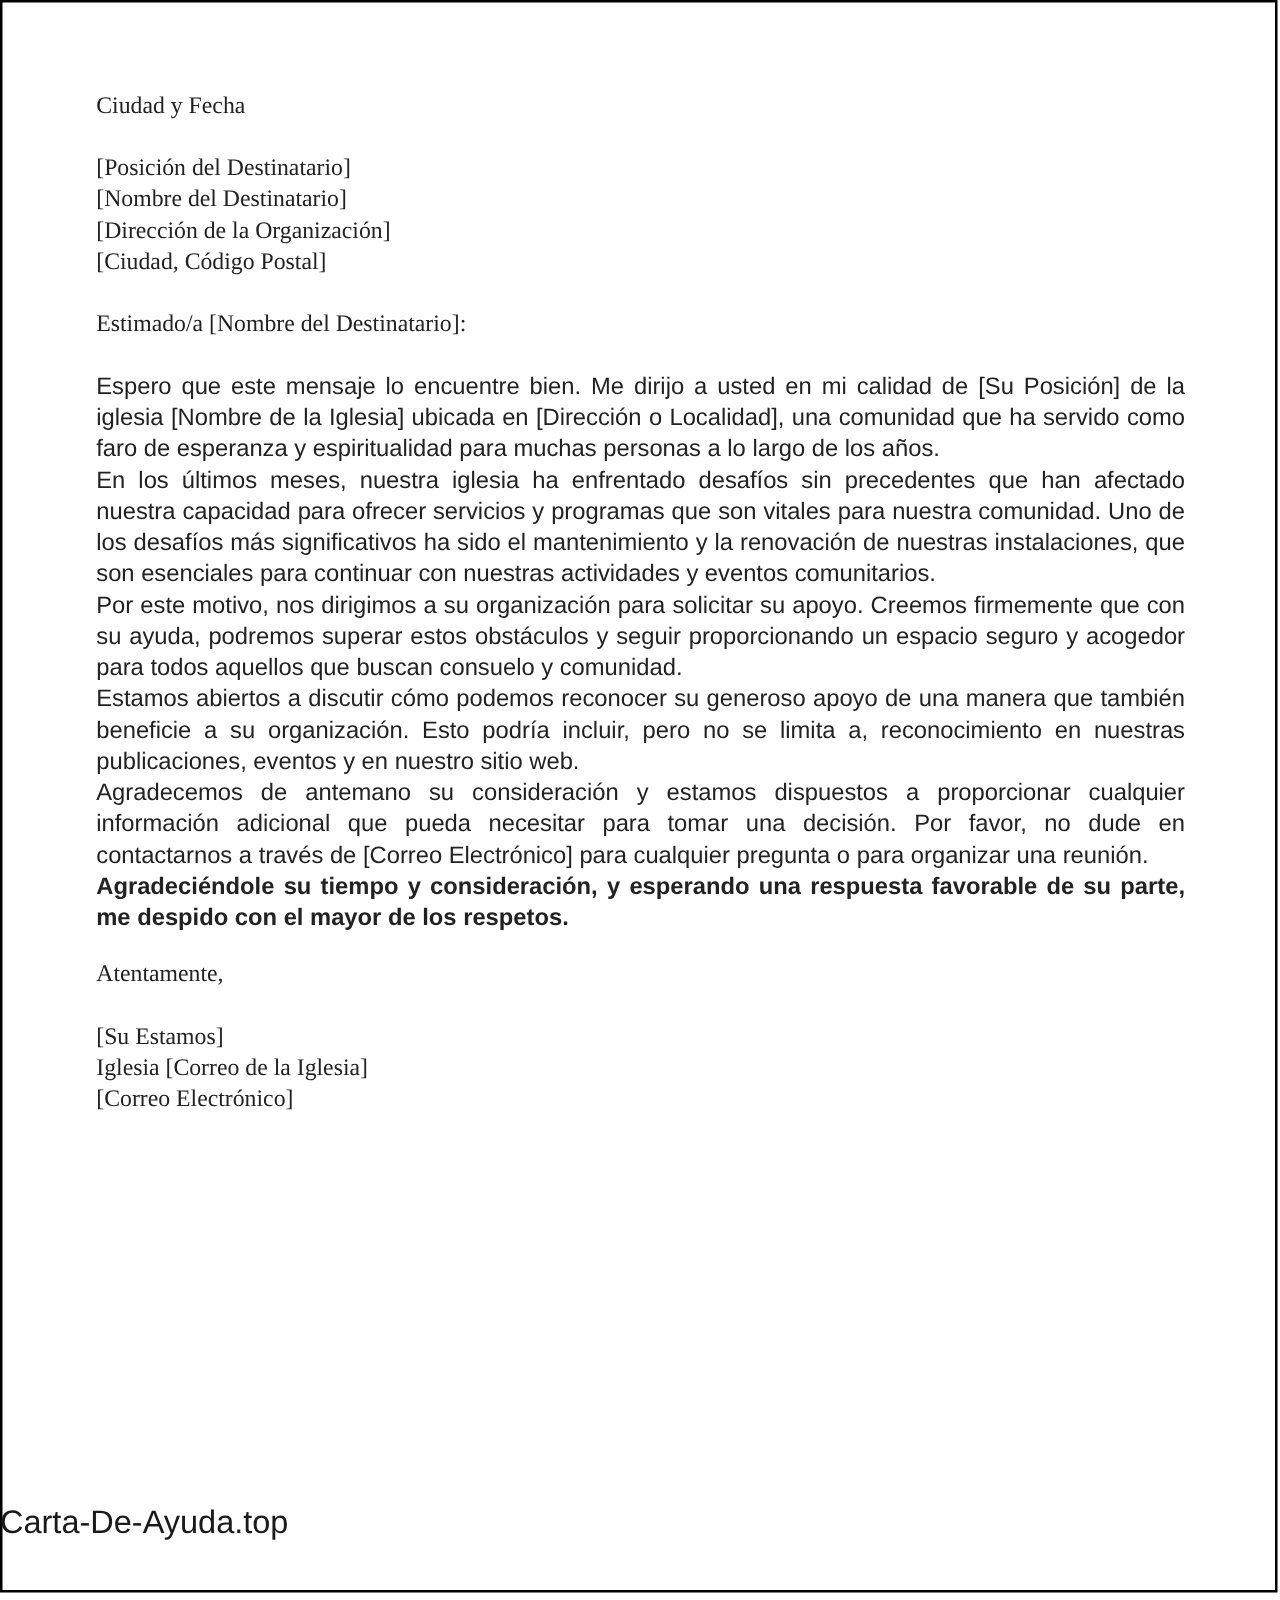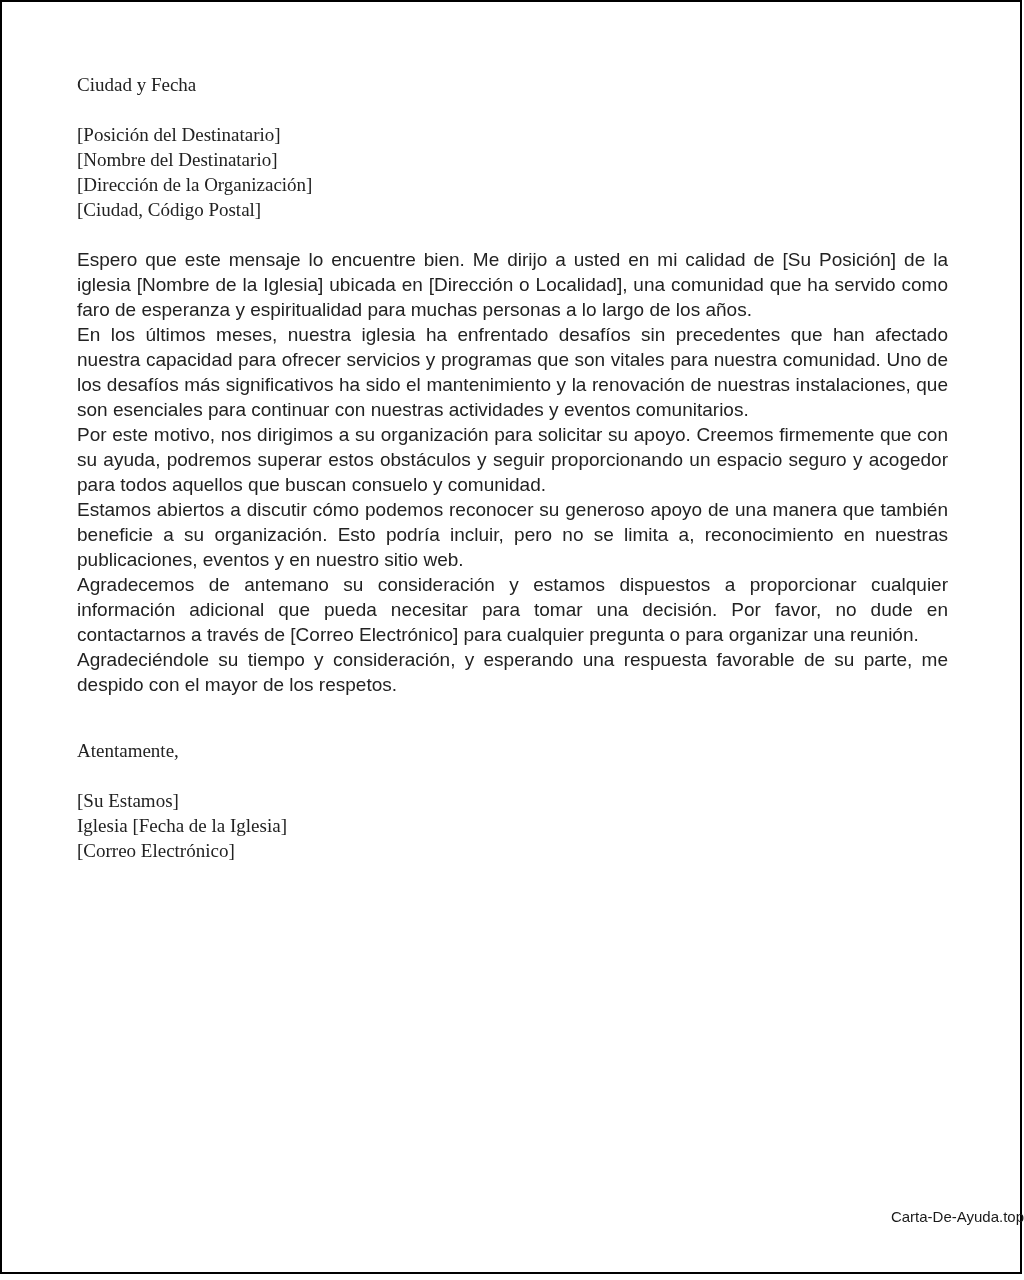--- a/index.html
+++ b/index.html
@@ -39,29 +39,30 @@
   }
   .group {
     margin: 0 0 25px 0;
     font-family: Liberation Serif, serif;
   }
   .para {
     text-align: justify;
     margin: 0 0 25px 0;
   }
   .para:last-of-type {
-    margin-bottom: 41px;
+    margin-bottom: 20px;
+    font-weight: bold;
   }
   .site-footer {
     position: absolute;
     left: 0;
     right: 0;
     top: 1202px;
-    text-align: right;
-    font-size: 15px;
+    text-align: left;
+    font-size: 26px;
     line-height: 30px;
     color: #1a1a1a;
   }
 </style>
 </head>
 <body>
 
 <div class="page-frame"></div>
 
 <div class="letter">
@@ -70,33 +71,36 @@
     <p>Ciudad y Fecha</p>
   </div>
 
   <div class="group">
     <p>[Posición del Destinatario]</p>
     <p>[Nombre del Destinatario]</p>
     <p>[Dirección de la Organización]</p>
     <p>[Ciudad, Código Postal]</p>
   </div>
 
+  <div class="group">
+    <p>Estimado/a [Nombre del Destinatario]:</p>
+  </div>
 
   <p class="para">Espero que este mensaje lo encuentre bien. Me dirijo a usted en mi calidad de [Su Posición] de la iglesia [Nombre de la Iglesia] ubicada en [Dirección o Localidad], una comunidad que ha servido como faro de esperanza y espiritualidad para muchas personas a lo largo de los años.</p>
   <p class="para">En los últimos meses, nuestra iglesia ha enfrentado desafíos sin precedentes que han afectado nuestra capacidad para ofrecer servicios y programas que son vitales para nuestra comunidad. Uno de los desafíos más significativos ha sido el mantenimiento y la renovación de nuestras instalaciones, que son esenciales para continuar con nuestras actividades y eventos comunitarios.</p>
   <p class="para">Por este motivo, nos dirigimos a su organización para solicitar su apoyo. Creemos firmemente que con su ayuda, podremos superar estos obstáculos y seguir proporcionando un espacio seguro y acogedor para todos aquellos que buscan consuelo y comunidad.</p>
   <p class="para">Estamos abiertos a discutir cómo podemos reconocer su generoso apoyo de una manera que también beneficie a su organización. Esto podría incluir, pero no se limita a, reconocimiento en nuestras publicaciones, eventos y en nuestro sitio web.</p>
   <p class="para">Agradecemos de antemano su consideración y estamos dispuestos a proporcionar cualquier información adicional que pueda necesitar para tomar una decisión. Por favor, no dude en contactarnos a través de [Correo Electrónico] para cualquier pregunta o para organizar una reunión.</p>
   <p class="para">Agradeciéndole su tiempo y consideración, y esperando una respuesta favorable de su parte, me despido con el mayor de los respetos.</p>
 
   <div class="group">
     <p>Atentamente,</p>
   </div>
 
   <div class="group">
     <p>[Su Estamos]</p>
-    <p>Iglesia [Fecha de la Iglesia]</p>
+    <p>Iglesia [Correo de la Iglesia]</p>
     <p>[Correo Electrónico]</p>
   </div>
 
 </div>
 
 <div class="site-footer">Carta-De-Ayuda.top</div>
 
 </body></html>

